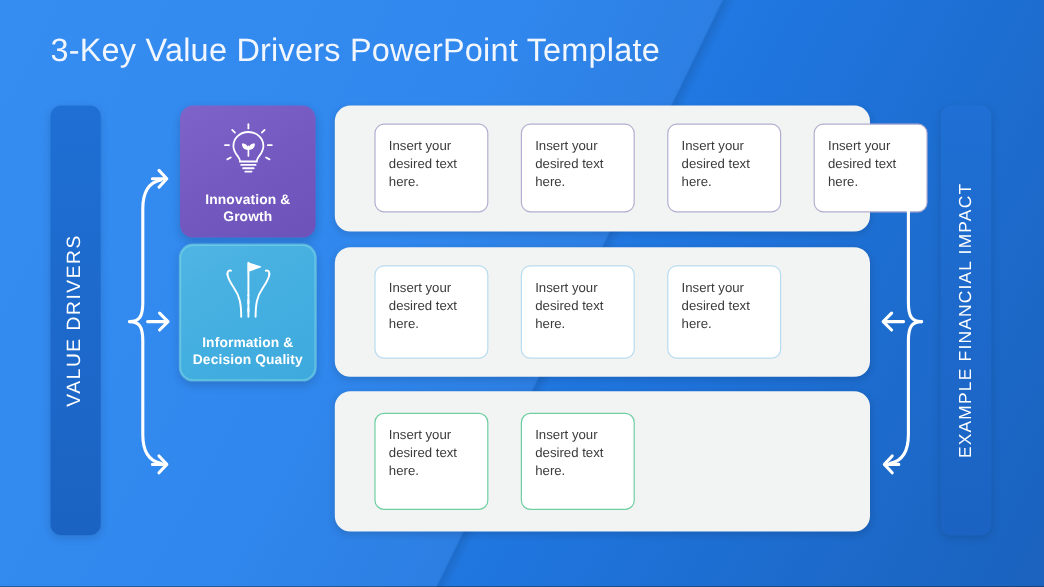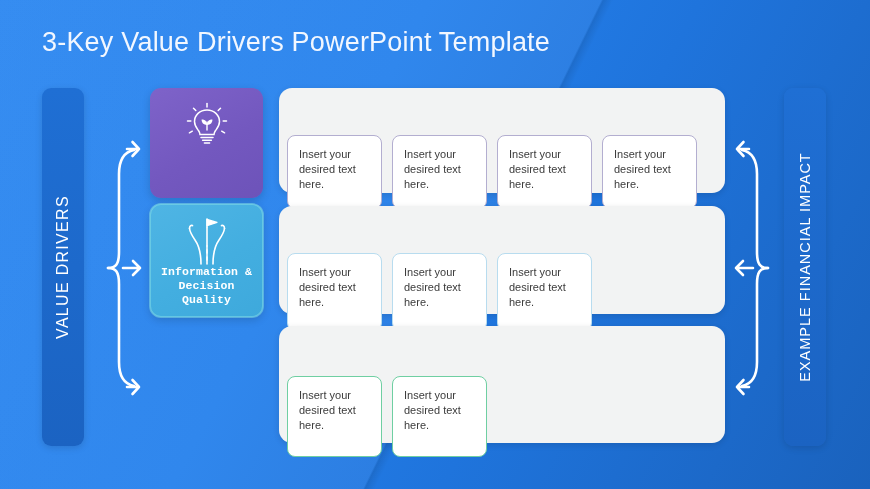--- a/index.html
+++ b/index.html
@@ -99,21 +99,21 @@
   
   .driver {
     position: absolute;
     left: 150px;
     width: 113px;
     border-radius: 11px;
     box-shadow: 0 3px 8px rgba(0,0,0,0.16);
     overflow: hidden;
   }
   .driver-1 { top: 88px;  height: 110px; background: linear-gradient(150deg,#7e63c9 0%, #7358bf 55%, #6d53b9 100%); }
-  .driver-2 { top: 204px; height: 113px; background: linear-gradient(150deg,#4fb5e4 0%, #43aee0 55%, #3ea9dc 100%); font-family: Liberation Mono, monospace; }
+  .driver-2 { top: 204px; height: 113px; background: linear-gradient(150deg,#4fb5e4 0%, #43aee0 55%, #3ea9dc 100%); }
   .driver-3 { top: 323px; height: 123px; background: linear-gradient(150deg,#2cbd7e 0%, #1fb574 55%, #1bb070 100%); }
   .driver-2, .driver-3 { outline: 2px solid rgba(130,220,230,0.55); outline-offset: -1px; }
 
   .driver-icon {
     position: absolute;
     left: 0; right: 0;
     top: 12px;
     display: flex;
     justify-content: center;
   }
@@ -138,25 +138,24 @@
     background: #f2f3f3;
     border-radius: 13px;
     box-shadow: 0 2px 6px rgba(0,0,0,0.12);
   }
   .row-1 { top: 88px;  width: 446px; height: 105px; }
   .row-2 { top: 206px; width: 446px; height: 108px; }
   .row-3 { top: 326px; width: 446px; height: 117px; }
 
   .cells {
     position: absolute;
-    left: 8px;
+    left: 33px;
     top: 15px;
     display: flex;
-    gap: 10px;
-    margin-top: 32px;
+    gap: 27px;
   }
   .row-3 .cells { top: 18px; }
 
   .cell {
     width: 95px;
     background: #ffffff;
     border-radius: 8px;
     box-sizing: border-box;
     padding: 11px 9px 8px 11px;
     font-size: 11px;
@@ -205,20 +204,21 @@
           <path d="M5.4 32.8 L8.3 31.2"></path>
           <path d="M40.6 32.8 L37.7 31.2"></path>
         </g>
         <g fill="none" stroke="#ffffff" stroke-width="1.4" stroke-linecap="round">
           <path d="M23 30 L23 22"></path>
           <path d="M23 25 C19.5 25 17.5 22.8 17.6 19.6 C21 19.4 23 21.6 23 25 Z" fill="#ffffff" stroke="none"></path>
           <path d="M23 25 C26.5 25 28.5 22.8 28.4 19.6 C25 19.4 23 21.6 23 25 Z" fill="#ffffff" stroke="none"></path>
         </g>
       </svg>
     </div>
+    <div class="driver-label">Innovation &amp; Growth</div>
   </div>
 
   <div class="driver driver-2">
     <div class="driver-icon">
       <svg width="48" height="50" viewBox="0 0 48 50">
         <g fill="none" stroke="#ffffff" stroke-width="1.6" stroke-linecap="round" stroke-linejoin="round">
           <path d="M18 48 C18 38 17 31 12 24 C9 19.6 7 16.6 6.5 12.5"></path>
           <path d="M30 48 C30 38 31 31 36 24 C39 19.6 41 16.6 41.5 12.5"></path>
           <path d="M24 48 L24 30"></path>
           <path d="M24 30 C24 24 24 18 24 12"></path>

